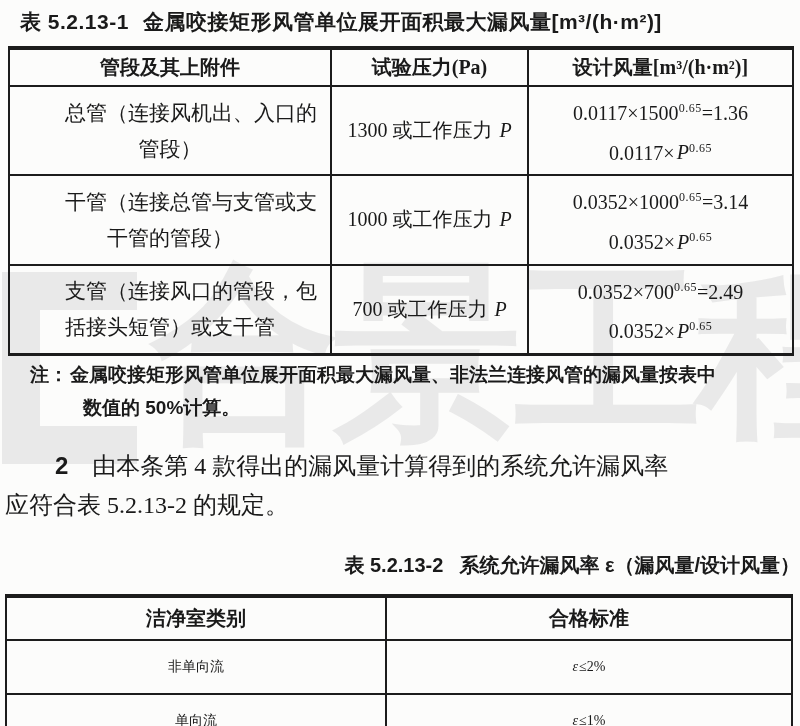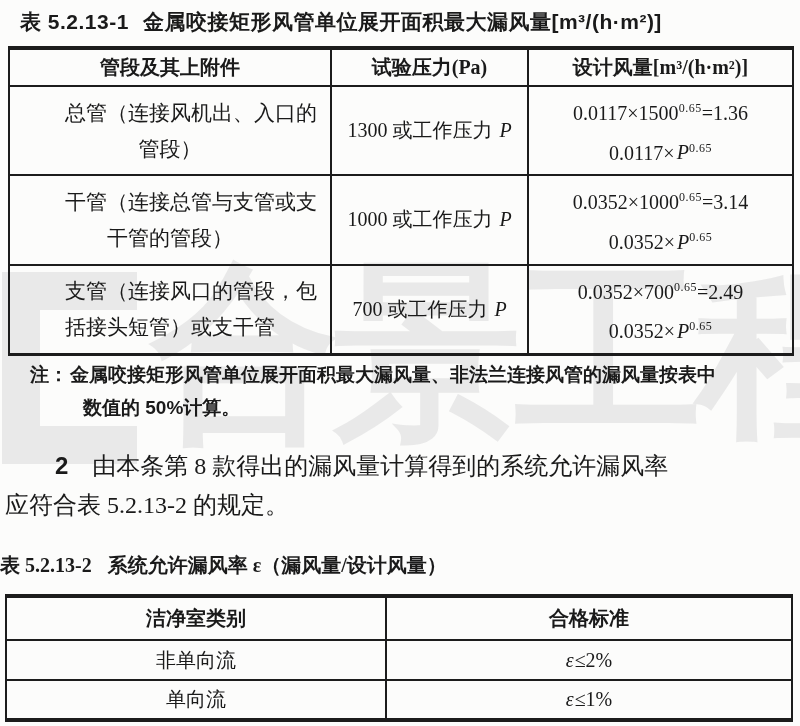--- a/index.html
+++ b/index.html
@@ -40,22 +40,22 @@
 
   
   .t1-title{
     position:absolute; top:8px; left:20px;
     font-family:"Liberation Sans", sans-serif;
     font-weight:bold; font-size:21px; letter-spacing:0.5px;
   }
   .t1-title .tab-no{margin-right:14px;}
   .t2-title{
     position:absolute; top:552px; left:0; width:800px;
-    text-align:left;
-    font-family:Liberation Serif, serif;
+    text-align:right;
+    font-family:Liberation Sans, sans-serif;
     font-weight:bold; font-size:20px;
   }
   .t2-title .tab-no{margin-right:16px;}
 
   
   table{border-collapse:collapse; table-layout:fixed;border-radius:11px;}
   .tbl1{
     position:absolute; top:46px; left:8px; width:784px;
     border:2px solid var(--border); border-top-width:4px; border-bottom-width:3px;
   }
@@ -89,21 +89,21 @@
   .para .pnum{font-family:"Liberation Sans", sans-serif; font-weight:bold; margin-right:24px;}
 
   
   .tbl2{
     position:absolute; top:594px; left:5px; width:786px;
     border:2px solid var(--border); border-top-width:4px; border-bottom-width:4px;
   }
   .tbl2 col.c1{width:380px;} .tbl2 col.c2{width:406px;}
   .tbl2 th, .tbl2 td{border:2px solid var(--border); text-align:center; vertical-align:middle;}
   .tbl2 th{height:44px; font-size:20px; font-weight:bold;}
-  .tbl2 td{height:40px; font-size:20px;}
+  .tbl2 td{height:54px; font-size:14px;}
   .eps{font-style:italic; padding-right:1px;}
 </style>
 </head>
 <body>
 
 <div class="page">
 
   <div class="watermark">
     <div class="wm-logo"></div>
     <div class="wm-text">合景工程</div>
@@ -187,21 +187,21 @@
     <div class="note">
       <div class="nrow1">
         <span class="nlabel">注：</span>
         <span>金属咬接矩形风管单位展开面积最大漏风量、非法兰连接风管的漏风量按表中</span>
       </div>
       <div class="nline2">数值的 50%计算。</div>
     </div>
 
     <div class="para">
       <div class="pline1">
-        <span class="pnum">2</span><span>由本条第 8 款得出的漏风量计算得到的系统允许漏风率</span>
+        <span class="pnum">2</span><span>由本条第 4 款得出的漏风量计算得到的系统允许漏风率</span>
       </div>
       <div>应符合表 5.2.13-2 的规定。</div>
     </div>
 
     <div class="t2-title">
       <span class="tab-no">表 5.2.13-2</span><span>系统允许漏风率 ε（漏风量/设计风量）</span>
     </div>
 
     <table class="tbl2">
       <colgroup>

